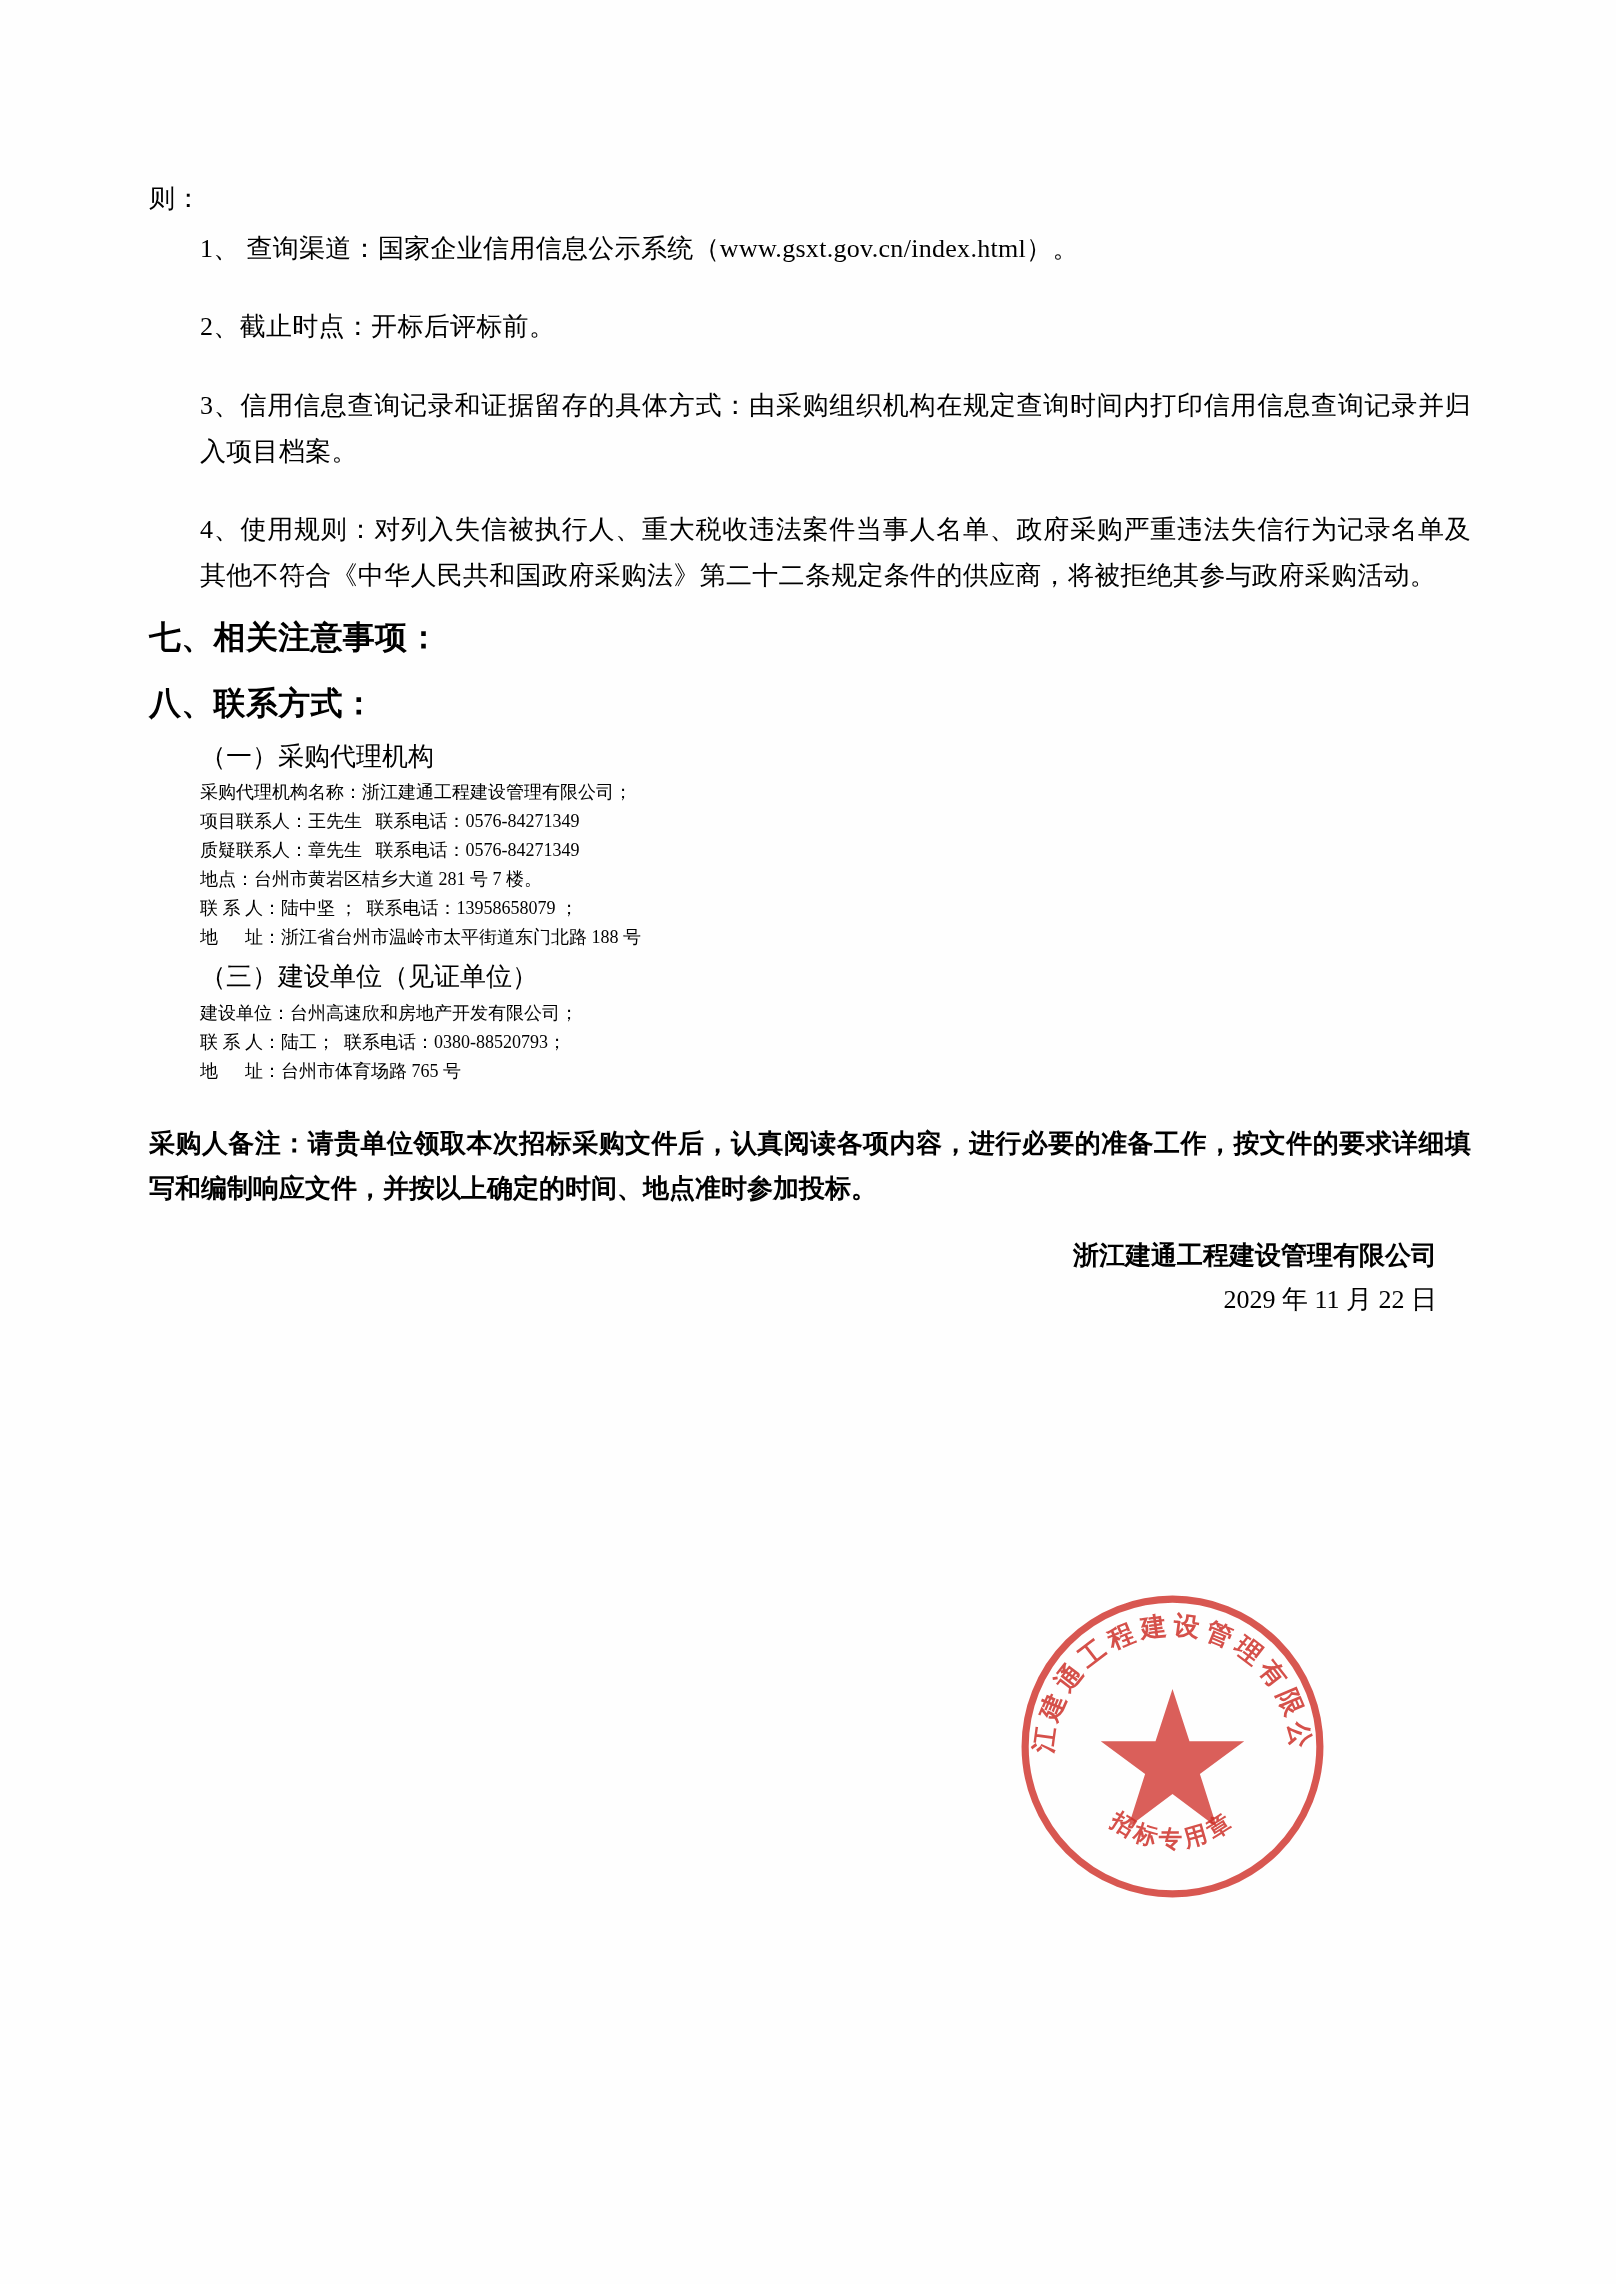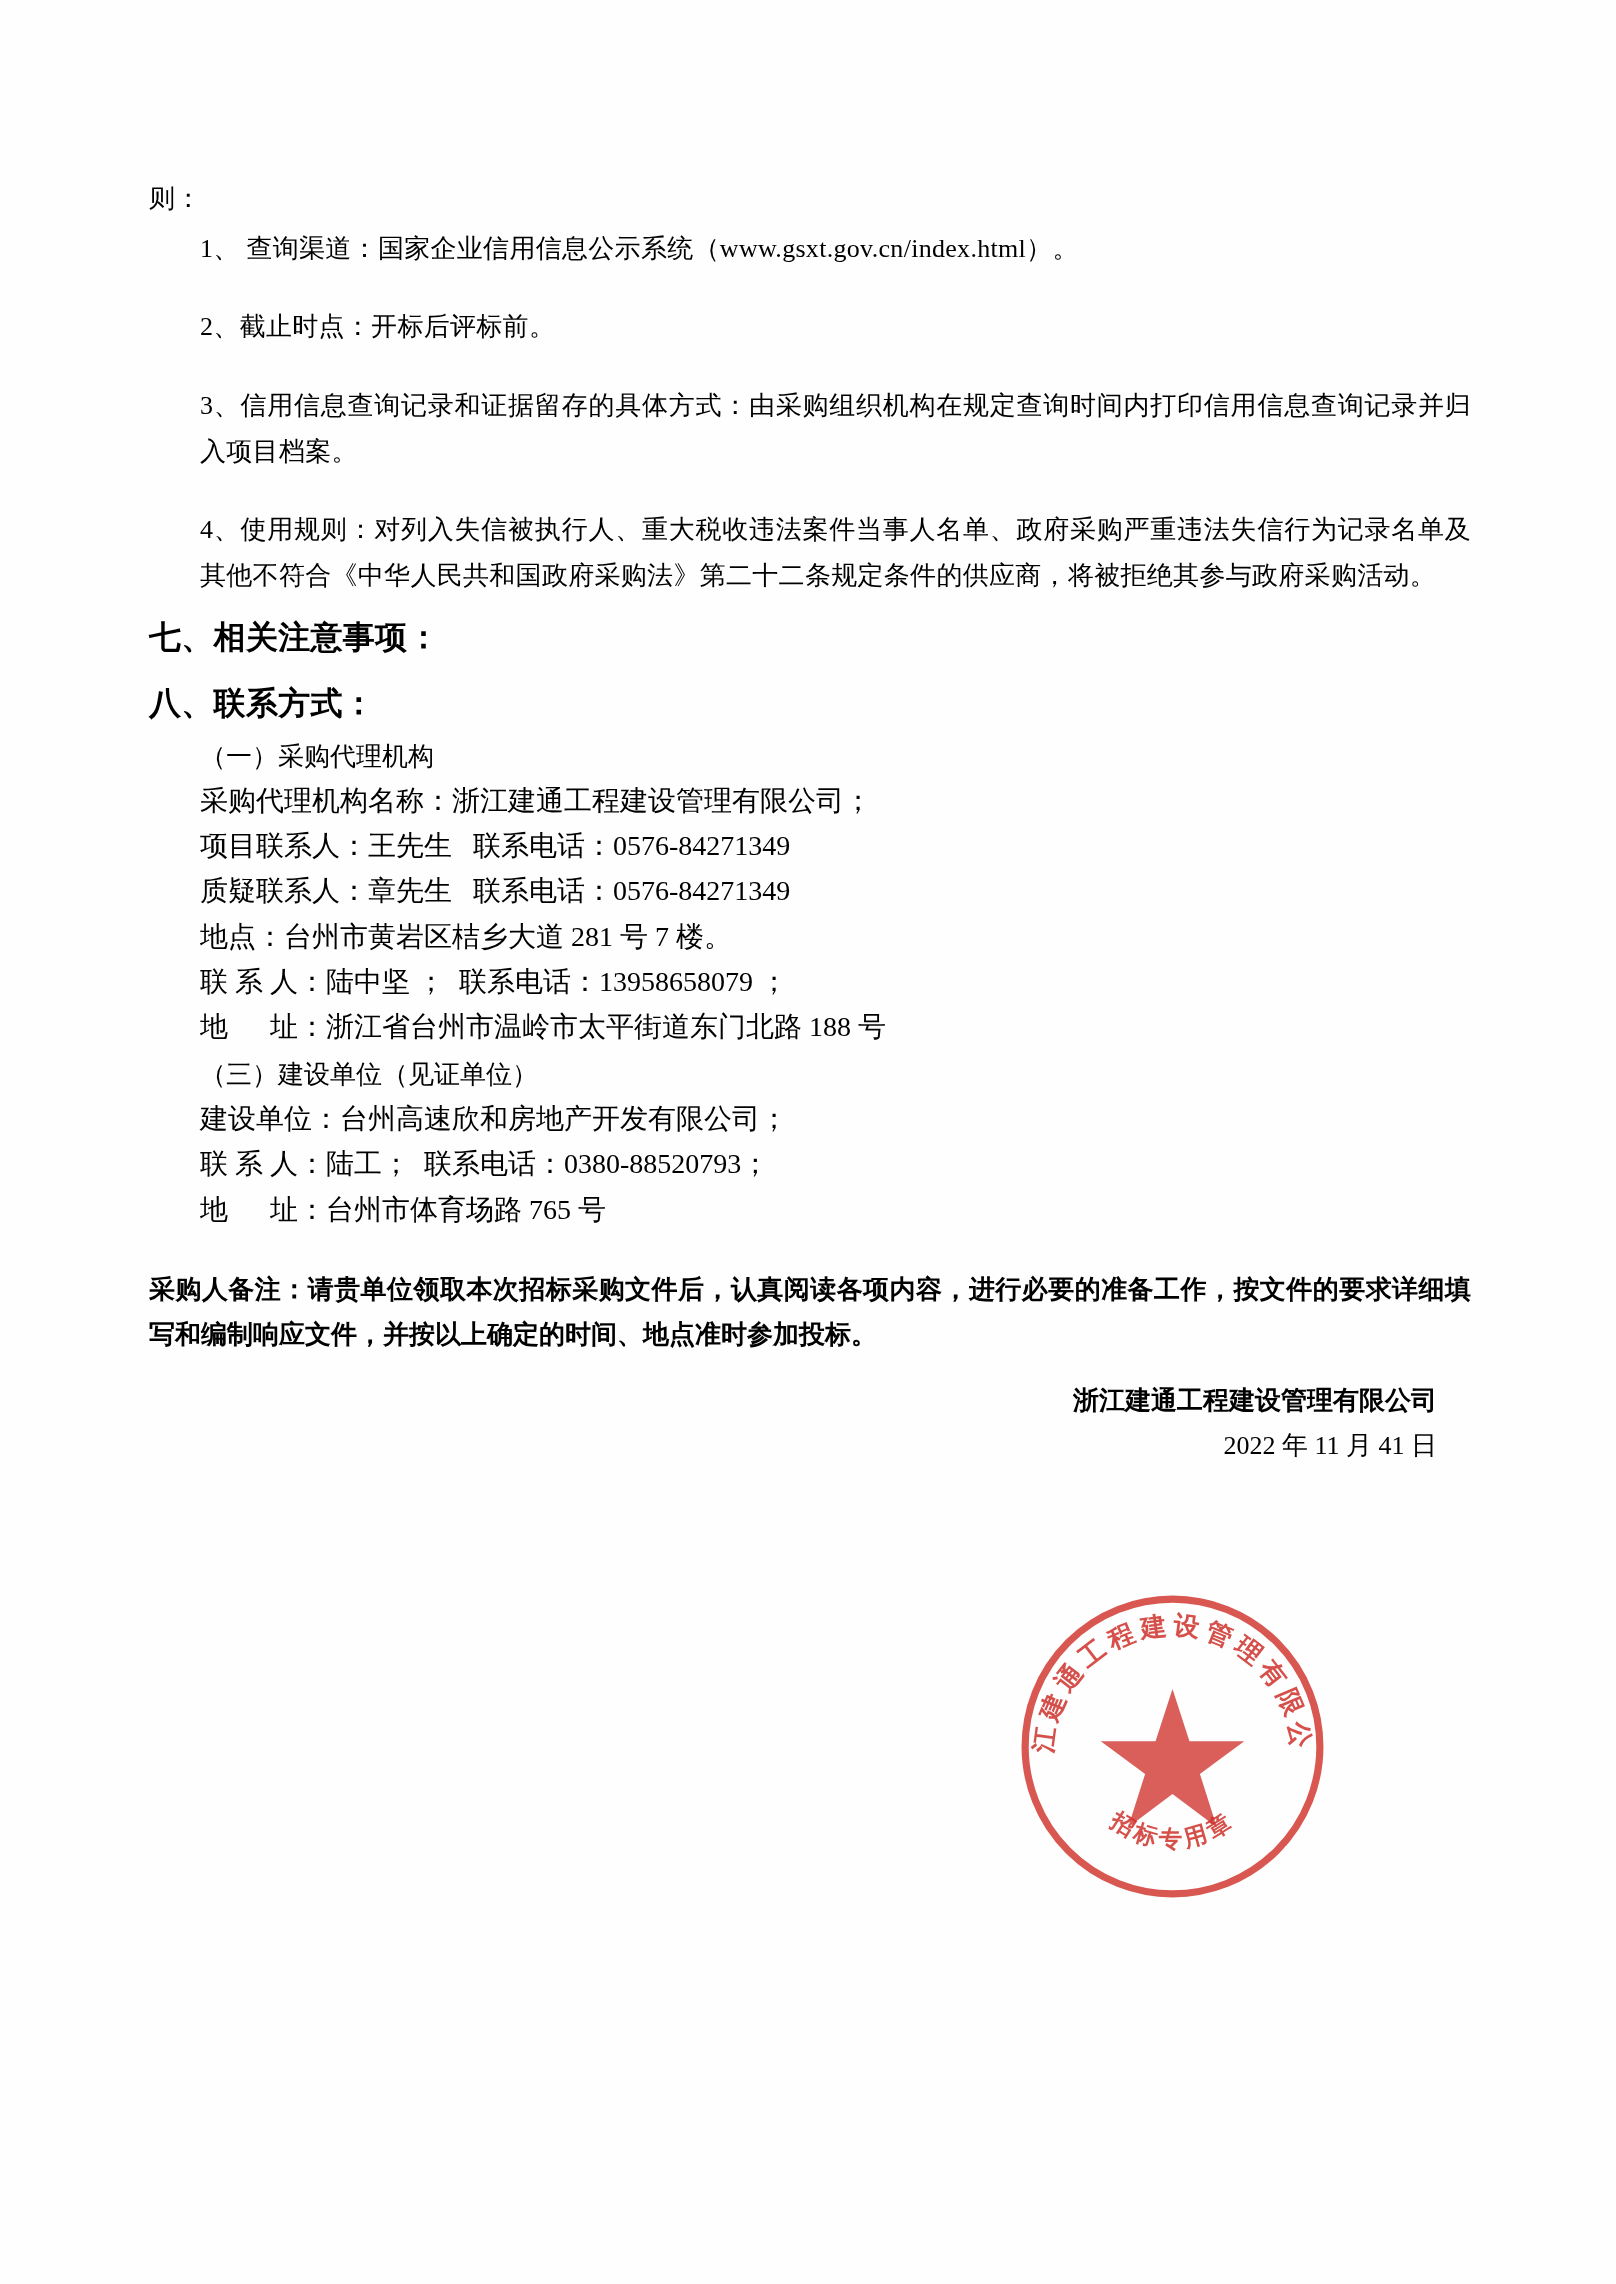--- a/index.html
+++ b/index.html
@@ -55,21 +55,21 @@
     letter-spacing: 0.3px;
   }
   .sub-heading {
     font-size: 26px;
     line-height: 1.62;
     font-weight: normal;
     padding-left: 51px;
     margin: 3.9px 0 0 0;
   }
   .line {
-    font-size: 28px;
+    font-size: 18px;
     line-height: 1.62;
     padding-left: 51px;
     margin: 0;
     white-space: pre-wrap;
   }
   .note {
     font-size: 26px;
     line-height: 1.72;
     font-weight: bold;
     margin: 0;
@@ -129,21 +129,21 @@
 
     <p class="sub-heading">（三）建设单位（见证单位）</p>
     <p class="line">建设单位：台州高速欣和房地产开发有限公司；</p>
     <p class="line">联 系 人：陆工；  联系电话：0380-88520793；</p>
     <p class="line">地      址：台州市体育场路 765 号</p>
 
     <div class="note-block">
       <p class="note">采购人备注：请贵单位领取本次招标采购文件后，认真阅读各项内容，进行必要的准备工作，按文件的要求详细填写和编制响应文件，并按以上确定的时间、地点准时参加投标。</p>
       <div class="sign">
         <div>浙江建通工程建设管理有限公司</div>
-        <div class="sign-date">2022 年 11 月 41 日</div>
+        <div class="sign-date">2029 年 11 月 22 日</div>
       </div>
     </div>
 
   </div>
 
   <div class="seal">
     <svg width="313" height="313" viewBox="0 0 480 480" xmlns="http://www.w3.org/2000/svg">
       <circle cx="240" cy="240" r="226" fill="none" stroke="#cf322b" stroke-width="11" opacity="0.82"></circle>
       <path d="M240 152 l26 80 h84 l-68 50 l26 82 l-68-51 l-68 51 l26-82 l-68-50 h84 z" fill="#cf322b" opacity="0.78"></path>
       <defs>

